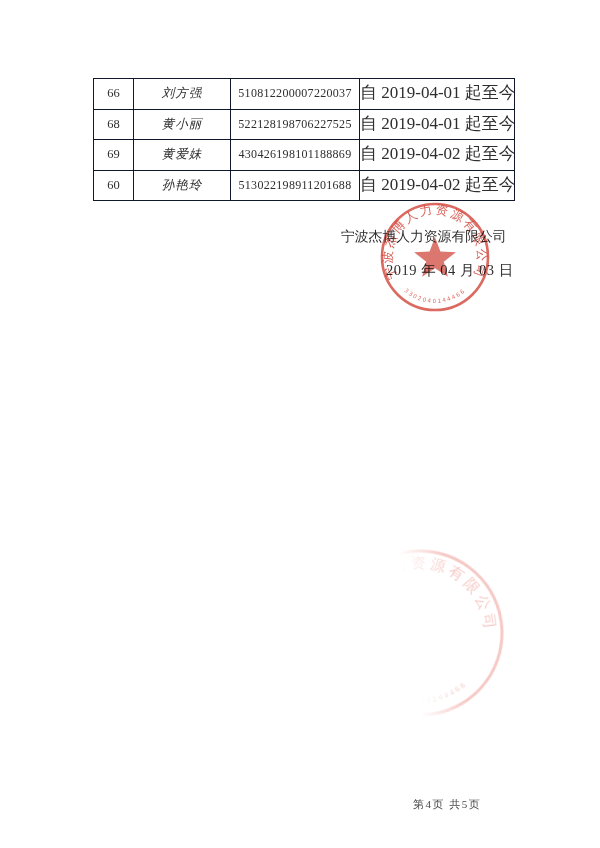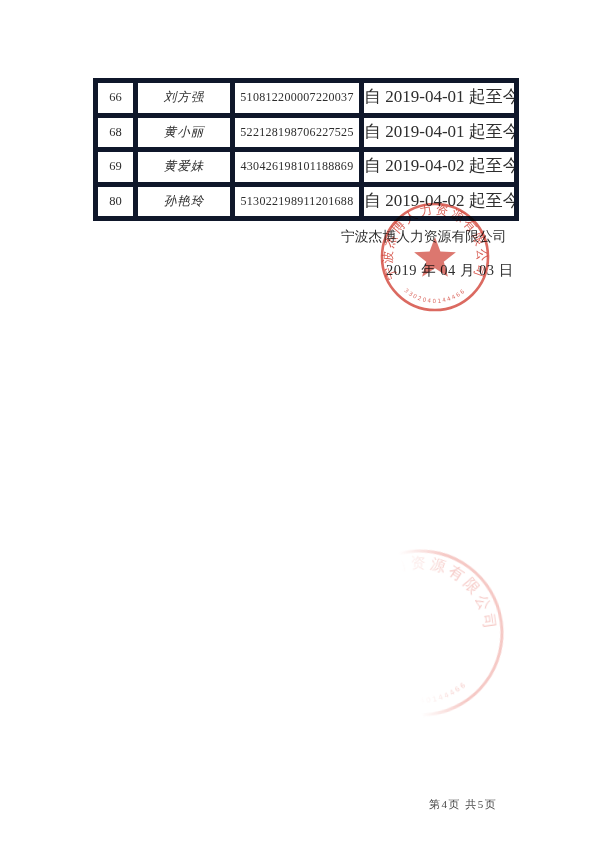--- a/index.html
+++ b/index.html
@@ -11,21 +11,21 @@
     font-family:"Liberation Serif","DejaVu Serif",serif;
     color:#2e2e2e;
   }
   table.roster{
     position:absolute;left:93px;top:78px;
     width:421px;
     border-collapse:collapse;
     table-layout:fixed;
   }
   table.roster td{
-    border:5px solid #0f172a;
+    border:1px solid #0f172a;
     height:27.6px;
     text-align:center;
     vertical-align:middle;
     font-size:12.5px;
     color:#2e2e2e;
     padding:0;
     overflow:hidden;
     white-space:nowrap;
   }
   table.roster td.name{letter-spacing:1px;font-style:italic;}
@@ -55,21 +55,21 @@
     position:absolute;left:320px;top:533px;
     width:200px;height:200px;
     transform:rotate(-8deg);
     mix-blend-mode:multiply;
     opacity:0.5;
     filter:blur(0.4px);
   }
   .footer{
     position:absolute;left:413px;top:797px;
     font-size:11px;letter-spacing:1.5px;
-    color:#474747;white-space:nowrap;margin-left:16px;
+    color:#474747;white-space:nowrap;
   }
 </style>
 </head>
 <body>
 
 <div class="page">
 
   <table class="roster">
     <colgroup>
       <col style="width:40px">
@@ -90,21 +90,21 @@
           <td class="idnum">522128198706227525</td>
           <td class="period">自 2019-04-01 起至今</td>
         </tr>
         <tr>
           <td>69</td>
           <td class="name">黄爱妹</td>
           <td class="idnum">430426198101188869</td>
           <td class="period">自 2019-04-02 起至今</td>
         </tr>
         <tr>
-          <td>80</td>
+          <td>60</td>
           <td class="name">孙艳玲</td>
           <td class="idnum">513022198911201688</td>
           <td class="period">自 2019-04-02 起至今</td>
         </tr>
       </tbody>
   </table>
 
   <div class="company-line">宁波杰博人力资源有限公司</div>
   <div class="date-line">2019 年 04 月 03 日</div>
 

